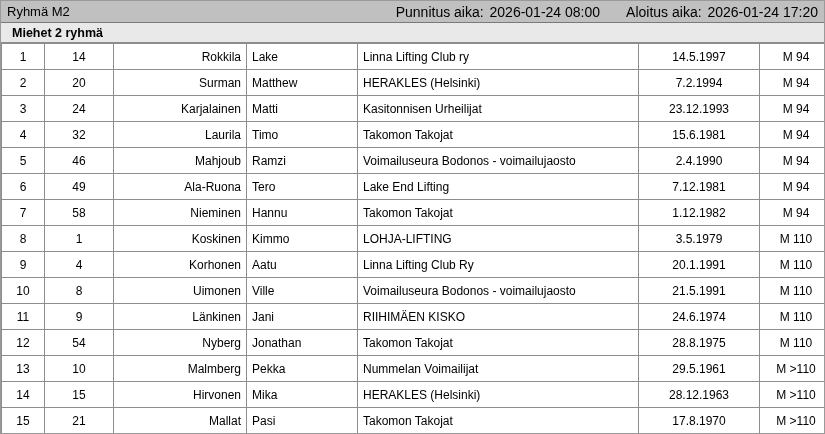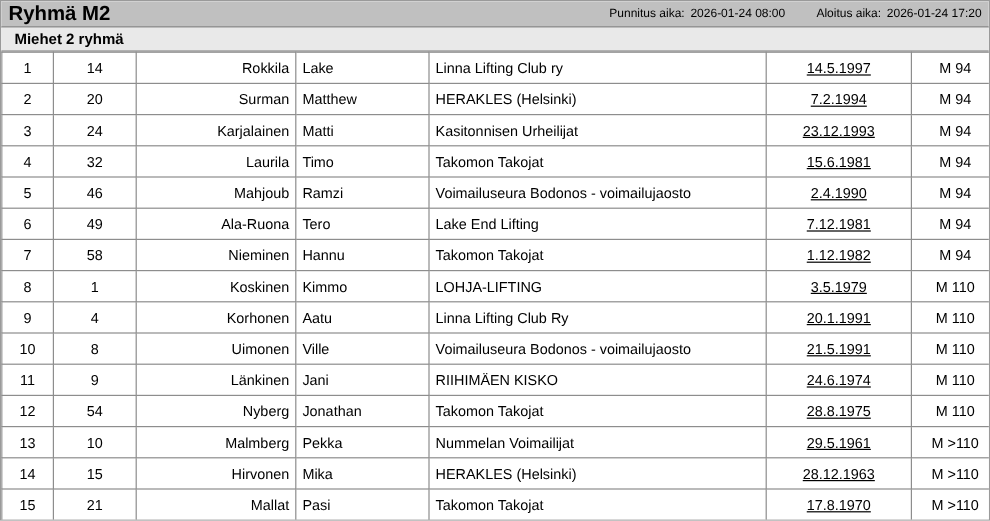--- a/index.html
+++ b/index.html
@@ -25,27 +25,27 @@
   .titlebar {
     height: 22px;
     background: #c0c0c0;
     border-bottom: 1px solid #7a7a7a;
     display: flex;
     align-items: center;
     padding: 0 6px;
     box-sizing: border-box;
   }
   .titlebar .group-name {
-    font-weight: bold;
-    font-size: 17px;
+    font-weight: normal;
+    font-size: 13px;
     white-space: nowrap;
   }
   .titlebar .spacer { flex: 1 1 auto; }
   .titlebar .meta {
-    font-size: 10px;
+    font-size: 14px;
     white-space: nowrap;
     margin-left: 26px;
   }
   .titlebar .meta .meta-val { margin-left: 2px; }
 
   
   .subtitle {
     height: 20px;
     background: #e9e9e9;
     border-bottom: 1px solid #8d8d8d;
@@ -79,21 +79,21 @@
     font-size: 10.5px;
     border-left: none;
   }
   td.c-number {
     width: 58px;
     text-align: center;
   }
   td.c-last   { width: 122px; text-align: right; }
   td.c-first  { width: 100px; text-align: left; }
   td.c-club   { width: 270px; text-align: left; }
-  td.c-birth  { width: 110px; text-align: center; text-decoration: underline; }
+  td.c-birth  { width: 110px; text-align: center; }
   td.c-class  { width: 62px;  text-align: center; }
   td.c-result { text-align: center; border-right: none; }
 </style>
 </head>
 <body>
 
 <div id="page">
 
   <div class="titlebar">
     <span class="group-name">Ryhmä M2</span>

